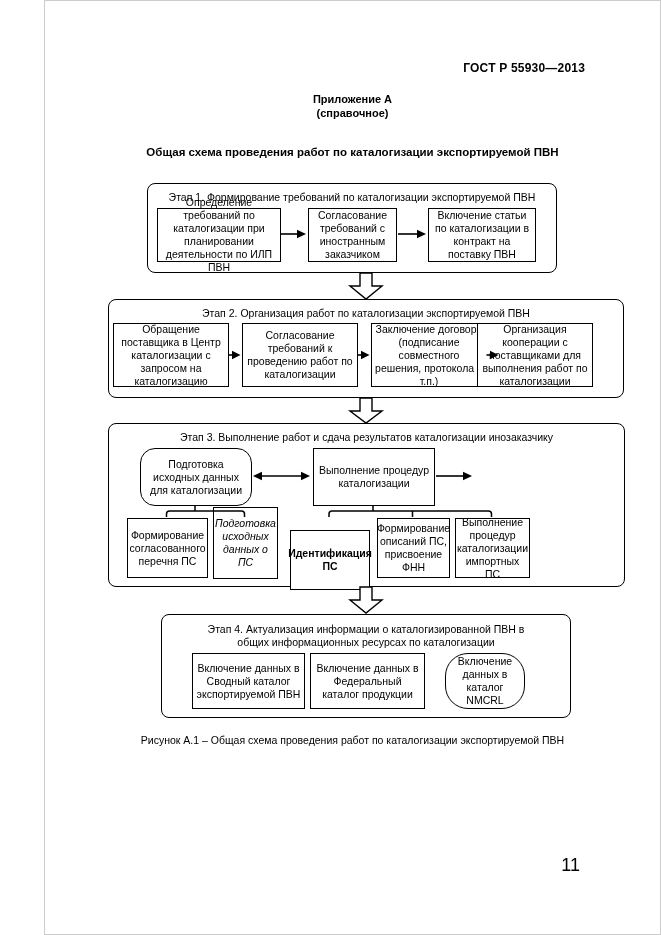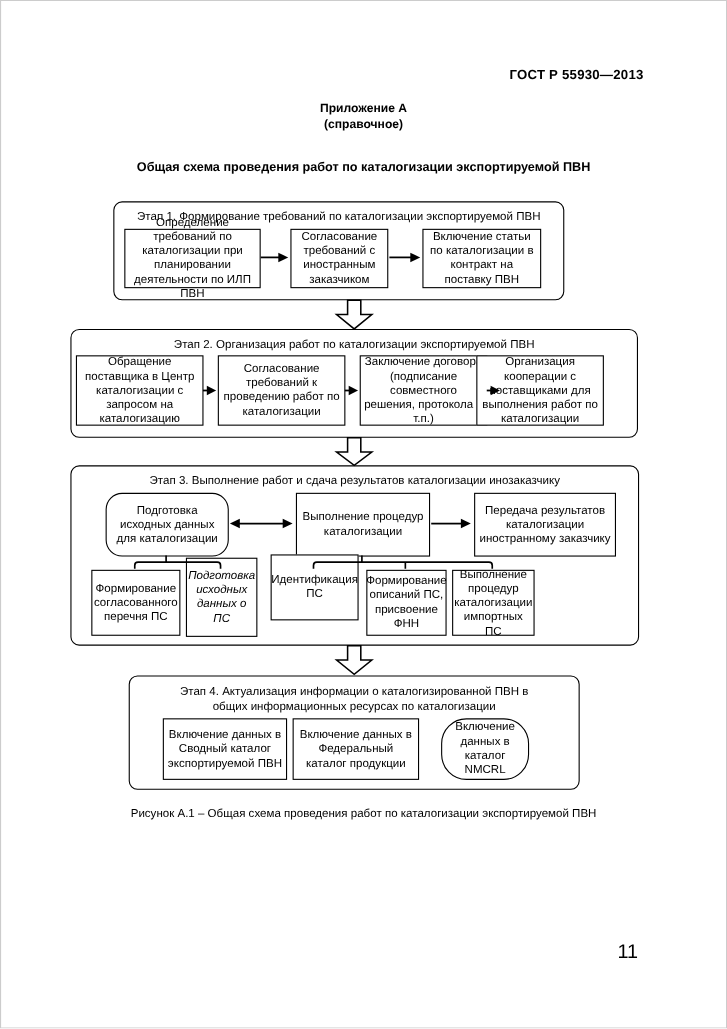--- a/index.html
+++ b/index.html
@@ -1,17 +1,17 @@
 <!DOCTYPE html>
 <html><head>
 <meta charset="utf-8">
 <style>
   html,body{margin:0;padding:0;background:#ffffff;}
   body{width:661px;height:935px;position:relative;font-family:"Liberation Sans",sans-serif;color:#000;}
-  .page{position:absolute;inset:0;background:#fff;box-shadow:inset 0 0 0 1px #cccccc;}
+  .page{position:absolute;inset:0;background:#fff;box-shadow:inset 0 0 0 1px #cccccc;margin-left:44px;}
   .docnum{position:absolute;top:61px;right:76px;font-size:12px;font-weight:bold;letter-spacing:.2px;}
   .appendix{position:absolute;top:92px;left:0;right:0;text-align:center;font-size:11px;font-weight:bold;line-height:14px;}
   .main-title{position:absolute;top:146px;left:0;right:0;text-align:center;font-size:11.5px;font-weight:bold;}
   .stage{position:absolute;border:1.5px solid #000;border-radius:8px;background:#fff;box-sizing:border-box;padding-left:47px;}
   .stage-title{position:absolute;left:0;right:0;text-align:center;font-size:10.5px;line-height:13px;}
   .box{position:absolute;border:1.5px solid #000;background:#fff;box-sizing:border-box;
        display:flex;align-items:center;justify-content:center;text-align:center;
        font-size:10.5px;line-height:13px;padding:2px 3px;}
   .overlay{position:absolute;left:0;top:0;width:661px;height:935px;pointer-events:none;}
   .caption{position:absolute;top:734px;left:0;right:0;text-align:center;font-size:10.5px;}
@@ -30,21 +30,21 @@
   .s2 .b2{left:262px;top:23px;width:116px;height:64px;}
   .s2 .b3{left:368px;top:23px;width:116px;height:64px;}
   
   .s3{left:64px;top:423px;width:517px;height:164px;}
   .s3 .stage-title{top:7px;}
   .s3 .t0{left:31px;top:24px;width:112px;height:58px;border-radius:15px;}
   .s3 .t1{left:204px;top:24px;width:122px;height:58px;}
   .s3 .t2{left:366px;top:24px;width:129px;height:58px;}
   .s3 .c0{left:18px;top:94px;width:81px;height:60px;}
   .s3 .c1{left:104px;top:83px;width:65px;height:72px;font-style:italic;}
-  .s3 .c2{left:181px;top:80px;width:80px;height:60px;}
+  .s3 .c2{left:181px;top:106px;width:80px;height:60px;font-weight:bold;}
   .s3 .c3{left:268px;top:94px;width:73px;height:60px;}
   .s3 .c4{left:346px;top:94px;width:75px;height:60px;}
   
   .s4{left:117px;top:614px;width:410px;height:104px;}
   .s4 .stage-title{top:8px;padding:0 36px;}
   .s4 .b0{left:30px;top:38px;width:113px;height:56px;}
   .s4 .b1{left:148px;top:38px;width:115px;height:56px;}
   .s4 .b2{left:283px;top:38px;width:80px;height:56px;border-radius:23px;}
 </style>
 </head>
@@ -73,21 +73,20 @@
     <div class="box b0">Обращение поставщика в Центр каталогизации с запросом на каталогизацию</div>
     <div class="box b1">Согласование требований к проведению работ по каталогизации</div>
     <div class="box b2">Заключение договора (подписание совместного решения, протокола и т.п.)</div>
     <div class="box b3">Организация кооперации с поставщиками для выполнения работ по каталогизации</div>
   </div>
 
   <div class="stage s3">
     <div class="stage-title">Этап 3. Выполнение работ и сдача результатов каталогизации инозаказчику</div>
     <div class="box t0">Подготовка исходных данных для каталогизации</div>
     <div class="box t1">Выполнение процедур каталогизации</div>
-    <div class="box t2">Передача результатов каталогизации иностранному заказчику</div>
     <div class="box c0">Формирование согласованного перечня ПС</div>
     <div class="box c1">Подготовка исходных данных о ПС</div>
     <div class="box c2">Идентификация ПС</div>
     <div class="box c3">Формирование описаний ПС, присвоение ФНН</div>
     <div class="box c4">Выполнение процедур каталогизации импортных ПС</div>
   </div>
 
   <div class="stage s4">
     <div class="stage-title">Этап 4. Актуализация информации о каталогизированной ПВН в общих информационных ресурсах по каталогизации</div>
     <div class="box b0">Включение данных в Сводный каталог экспортируемой ПВН</div>

